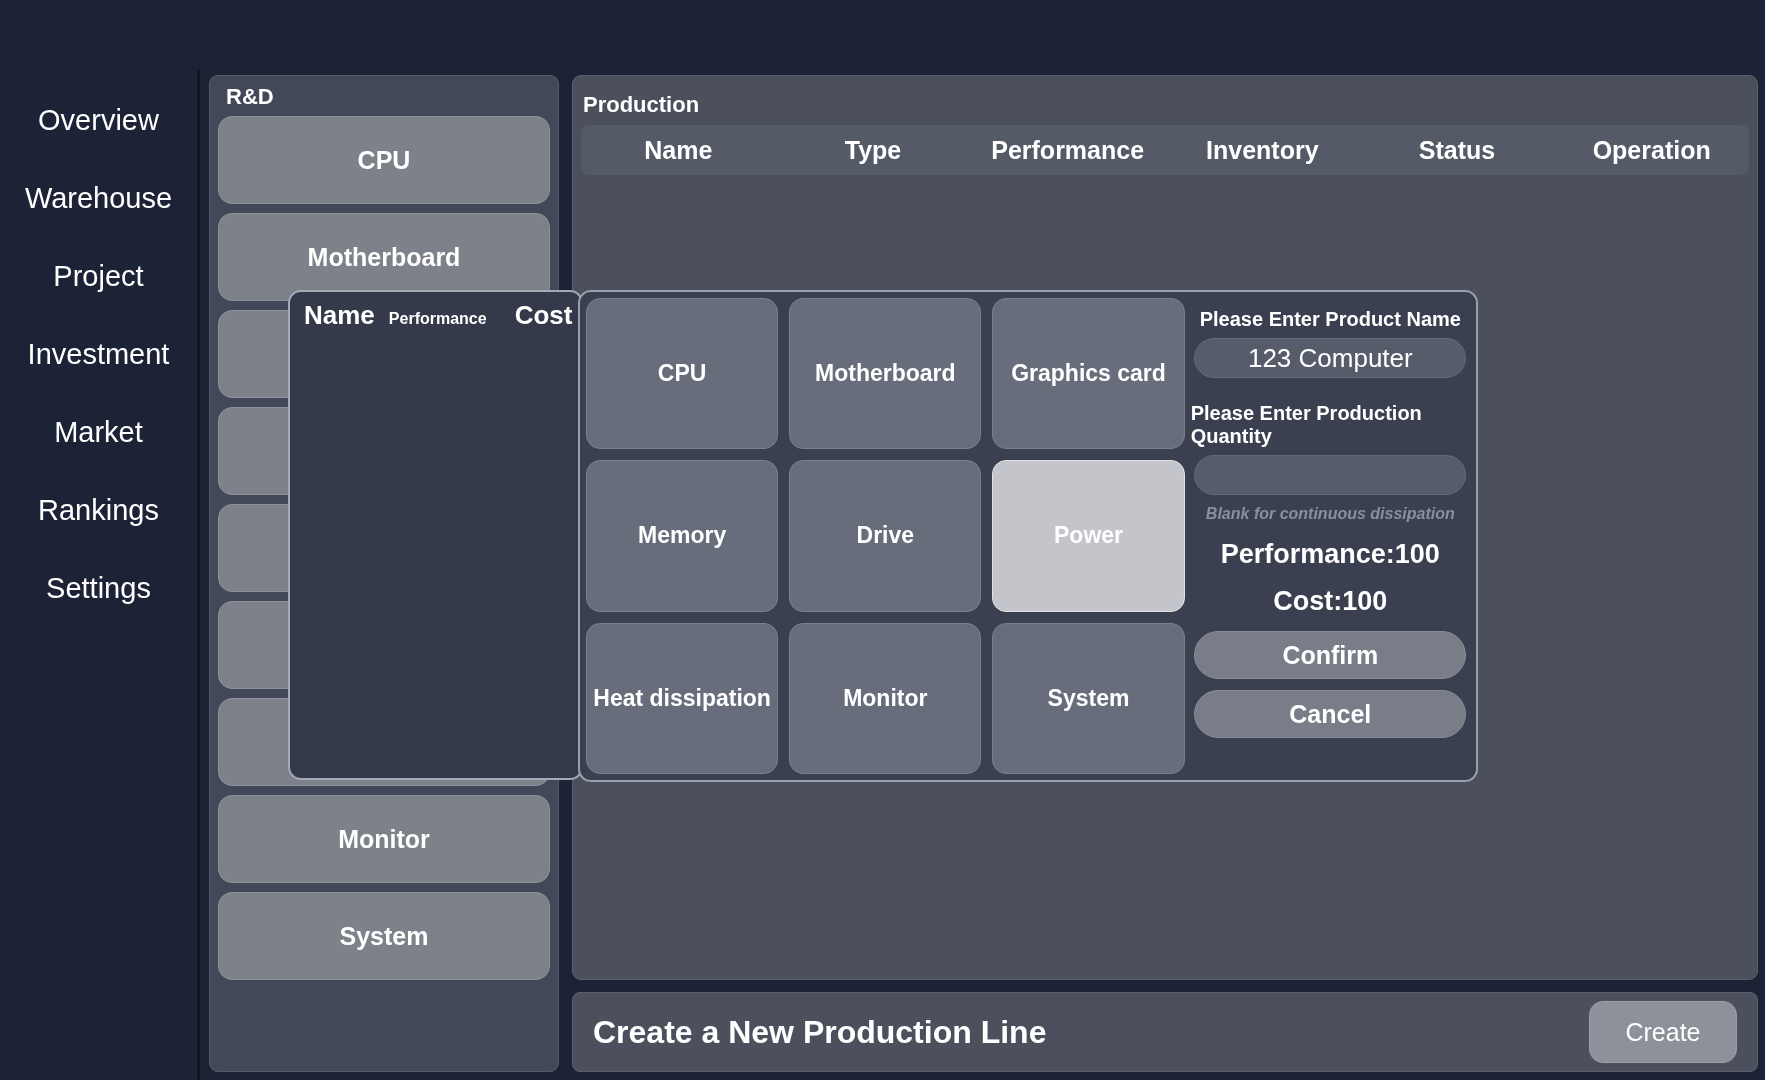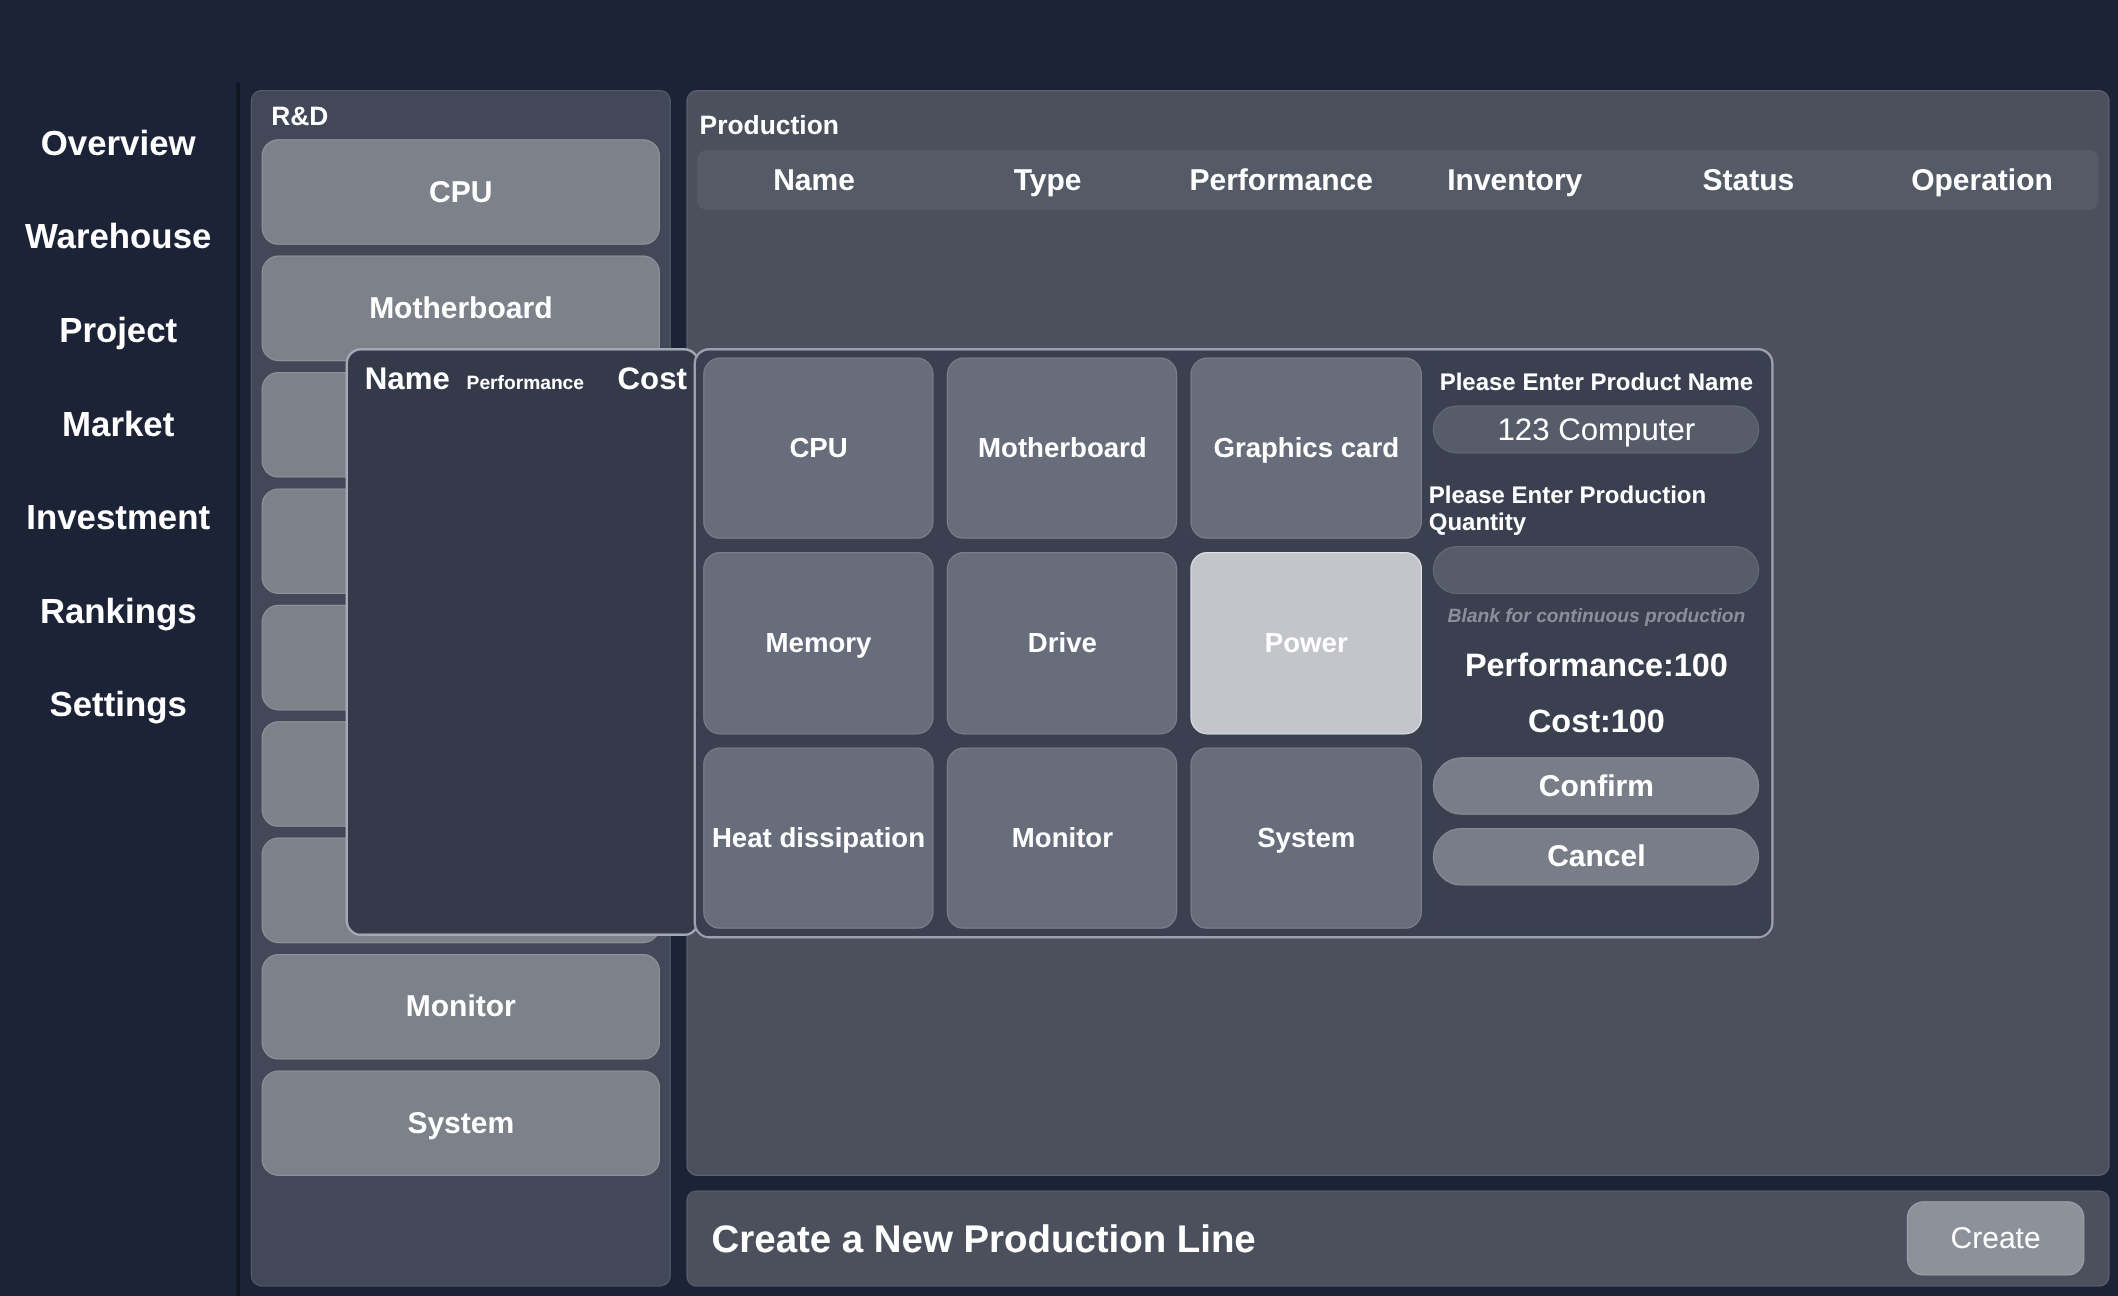--- a/index.html
+++ b/index.html
@@ -37,21 +37,21 @@
   .sidebar {
     position: absolute; left: 0; top: 69px; width: 200px; height: 1011px;
     background: #1d2337;
     border-right: 3px solid #12161f;
     display: flex; flex-direction: column; align-items: center;
     padding-top: 12px;
   }
   .nav-item {
     width: 100%; height: 78px;
     display: flex; align-items: center; justify-content: center;
-    color: #ffffff; font-size: 29px; font-weight: bold;
+    color: #ffffff; font-size: 29px; font-weight: normal;
     cursor: pointer; user-select: none;
   }
 
   
   .rnd-panel {
     position: absolute; left: 209px; top: 75px;
     width: 350px; height: 997px;
     background: #424857;
     border-radius: 9px;
     border: 1px solid #545a69;
@@ -222,22 +222,22 @@
 </head>
 <body>
 
 <div id="root">
 
 
   <div class="sidebar">
     <div class="nav-item">Overview</div>
     <div class="nav-item">Warehouse</div>
     <div class="nav-item">Project</div>
+    <div class="nav-item">Investment</div>
     <div class="nav-item">Market</div>
-    <div class="nav-item">Investment</div>
     <div class="nav-item">Rankings</div>
     <div class="nav-item">Settings</div>
   </div>
 
   <div class="rnd-panel">
     <div class="rnd-title">R&amp;D</div>
     <div class="rnd-list">
       <div class="rnd-btn">CPU</div>
       <div class="rnd-btn">Motherboard</div>
       <div class="rnd-btn">Graphics card</div>
@@ -289,21 +289,21 @@
       <div class="part-btn">Heat dissipation</div>
       <div class="part-btn">Monitor</div>
       <div class="part-btn">System</div>
     </div>
 
     <div class="modal-form">
       <div class="form-label">Please Enter Product Name</div>
       <div class="form-input">123 Computer</div>
       <div class="form-label" style="margin-top:24px">Please Enter Production Quantity</div>
       <div class="form-input empty"></div>
-      <div class="form-hint">Blank for continuous production</div>
+      <div class="form-hint">Blank for continuous dissipation</div>
       <div class="form-stat">Performance:100</div>
       <div class="form-stat">Cost:100</div>
       <div class="form-btn">Confirm</div>
       <div class="form-btn cancel">Cancel</div>
     </div>
 
   </div>
 
 </div>
 

